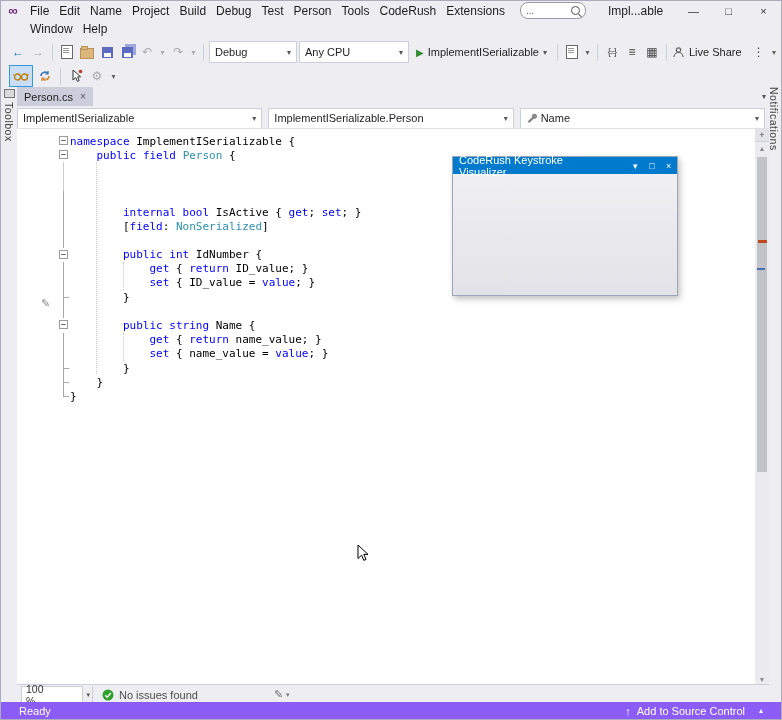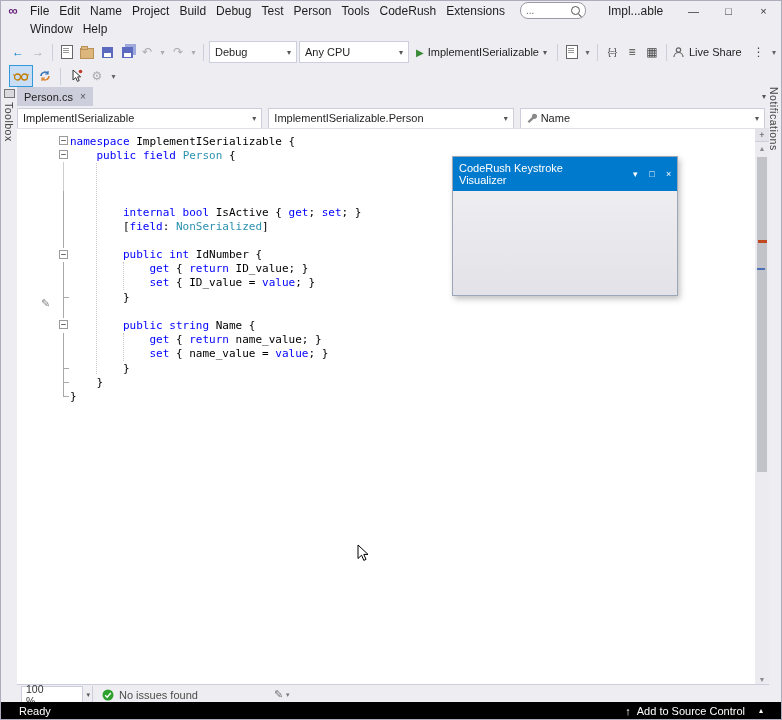--- a/index.html
+++ b/index.html
@@ -85,26 +85,26 @@
 
   
   .bottombar{position:absolute;left:0;right:0;bottom:0;height:19px;background:#EEEEF2;border-top:1px solid #CCCEDB;display:flex;align-items:center;gap:6px;padding-left:4px;font-size:11px;color:#4D4D4D;}
   .zoom{width:52px;height:16px;background:#fff;border:1px solid #CCCEDB;display:flex;align-items:center;padding:0 4px;font-size:10.5px;color:#333;gap:43px;}
   .zoom .chev{margin-left:auto;font-size:7px;color:#555;}
   .issues{display:flex;align-items:center;gap:5px;}
   .trackgrp{display:flex;align-items:center;gap:3px;margin-left:70px;color:#777;}
 
   
   .visualizer{position:absolute;left:451px;top:155px;width:224px;height:138px;border:1px solid #9BA7B7;background:linear-gradient(#F2F2F4,#E2E2E8);box-shadow:2px 3px 6px rgba(0,0,0,.25);z-index:20;}
-  .vis-title{height:34px;background:#007ACC;display:flex;align-items:center;color:#fff;font-size:11px;padding-left:6px;}
+  .vis-title{height:17px;background:#007ACC;display:flex;align-items:center;color:#fff;font-size:11px;padding-left:6px;}
   .vis-grip{flex:1;height:7px;margin:0 8px;background-image:radial-gradient(circle,rgba(255,255,255,.5) 1px,transparent 1.2px);background-size:4px 4px;}
   .vis-btn{width:17px;height:17px;display:flex;align-items:center;justify-content:center;color:#fff;font-size:9px;}
 
   
-  .statusbar{position:absolute;left:0;right:0;bottom:0;height:17px;background:#000000;color:#fff;display:flex;align-items:center;font-size:11px;padding:0 8px;}
+  .statusbar{position:absolute;left:0;right:0;bottom:0;height:17px;background:#8b5cf6;color:#fff;display:flex;align-items:center;font-size:11px;padding:0 8px;}
   .statusbar .left{margin-left:10px;}
   .statusbar .right{margin-left:auto;display:flex;align-items:center;gap:6px;margin-right:10px;}
 
   .cursor{position:absolute;left:356px;top:543px;z-index:50;}
 </style>
 </head>
 <body>
 
 <div class="screen">
 

